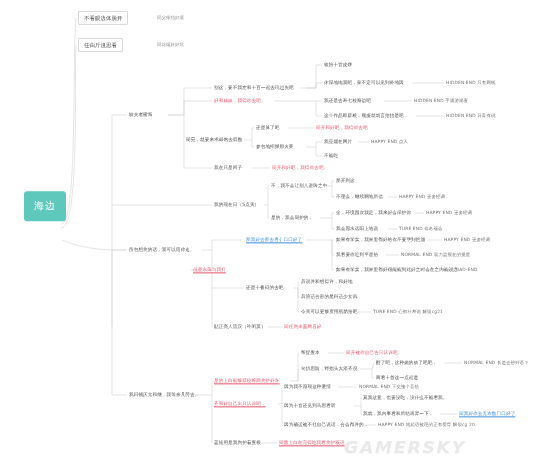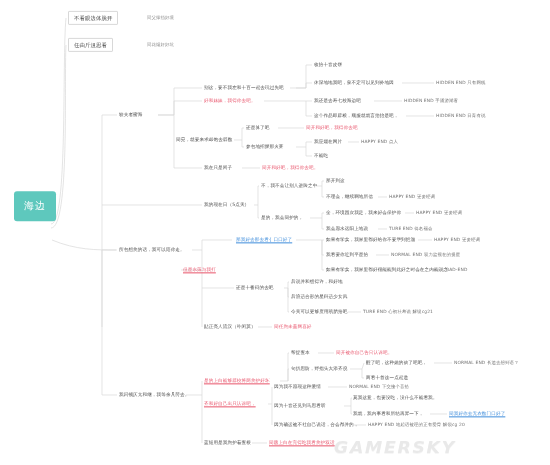--- a/index.html
+++ b/index.html
@@ -3,21 +3,21 @@
 <meta charset="utf-8">
 <style>
   html,body{margin:0;padding:0;}
   body{
     width:550px;height:465px;
     background:#ffffff;
     font-family:"DejaVu Sans","Liberation Sans",sans-serif;
     overflow:hidden;
     position:relative;
   }
-  #canvas{position:absolute;left:6px;top:0;width:456px;height:465px;}
+  #canvas{position:absolute;left:16px;top:0;width:456px;height:465px;}
   svg#links{position:absolute;left:0;top:0;width:550px;height:465px;pointer-events:none;}
   .node{
     position:absolute;
     font-size:4.6px;
     line-height:1.15;
     color:#4a4a4a;
     white-space:nowrap;
     letter-spacing:.1px;
     transform:translateY(-50%);
   }

